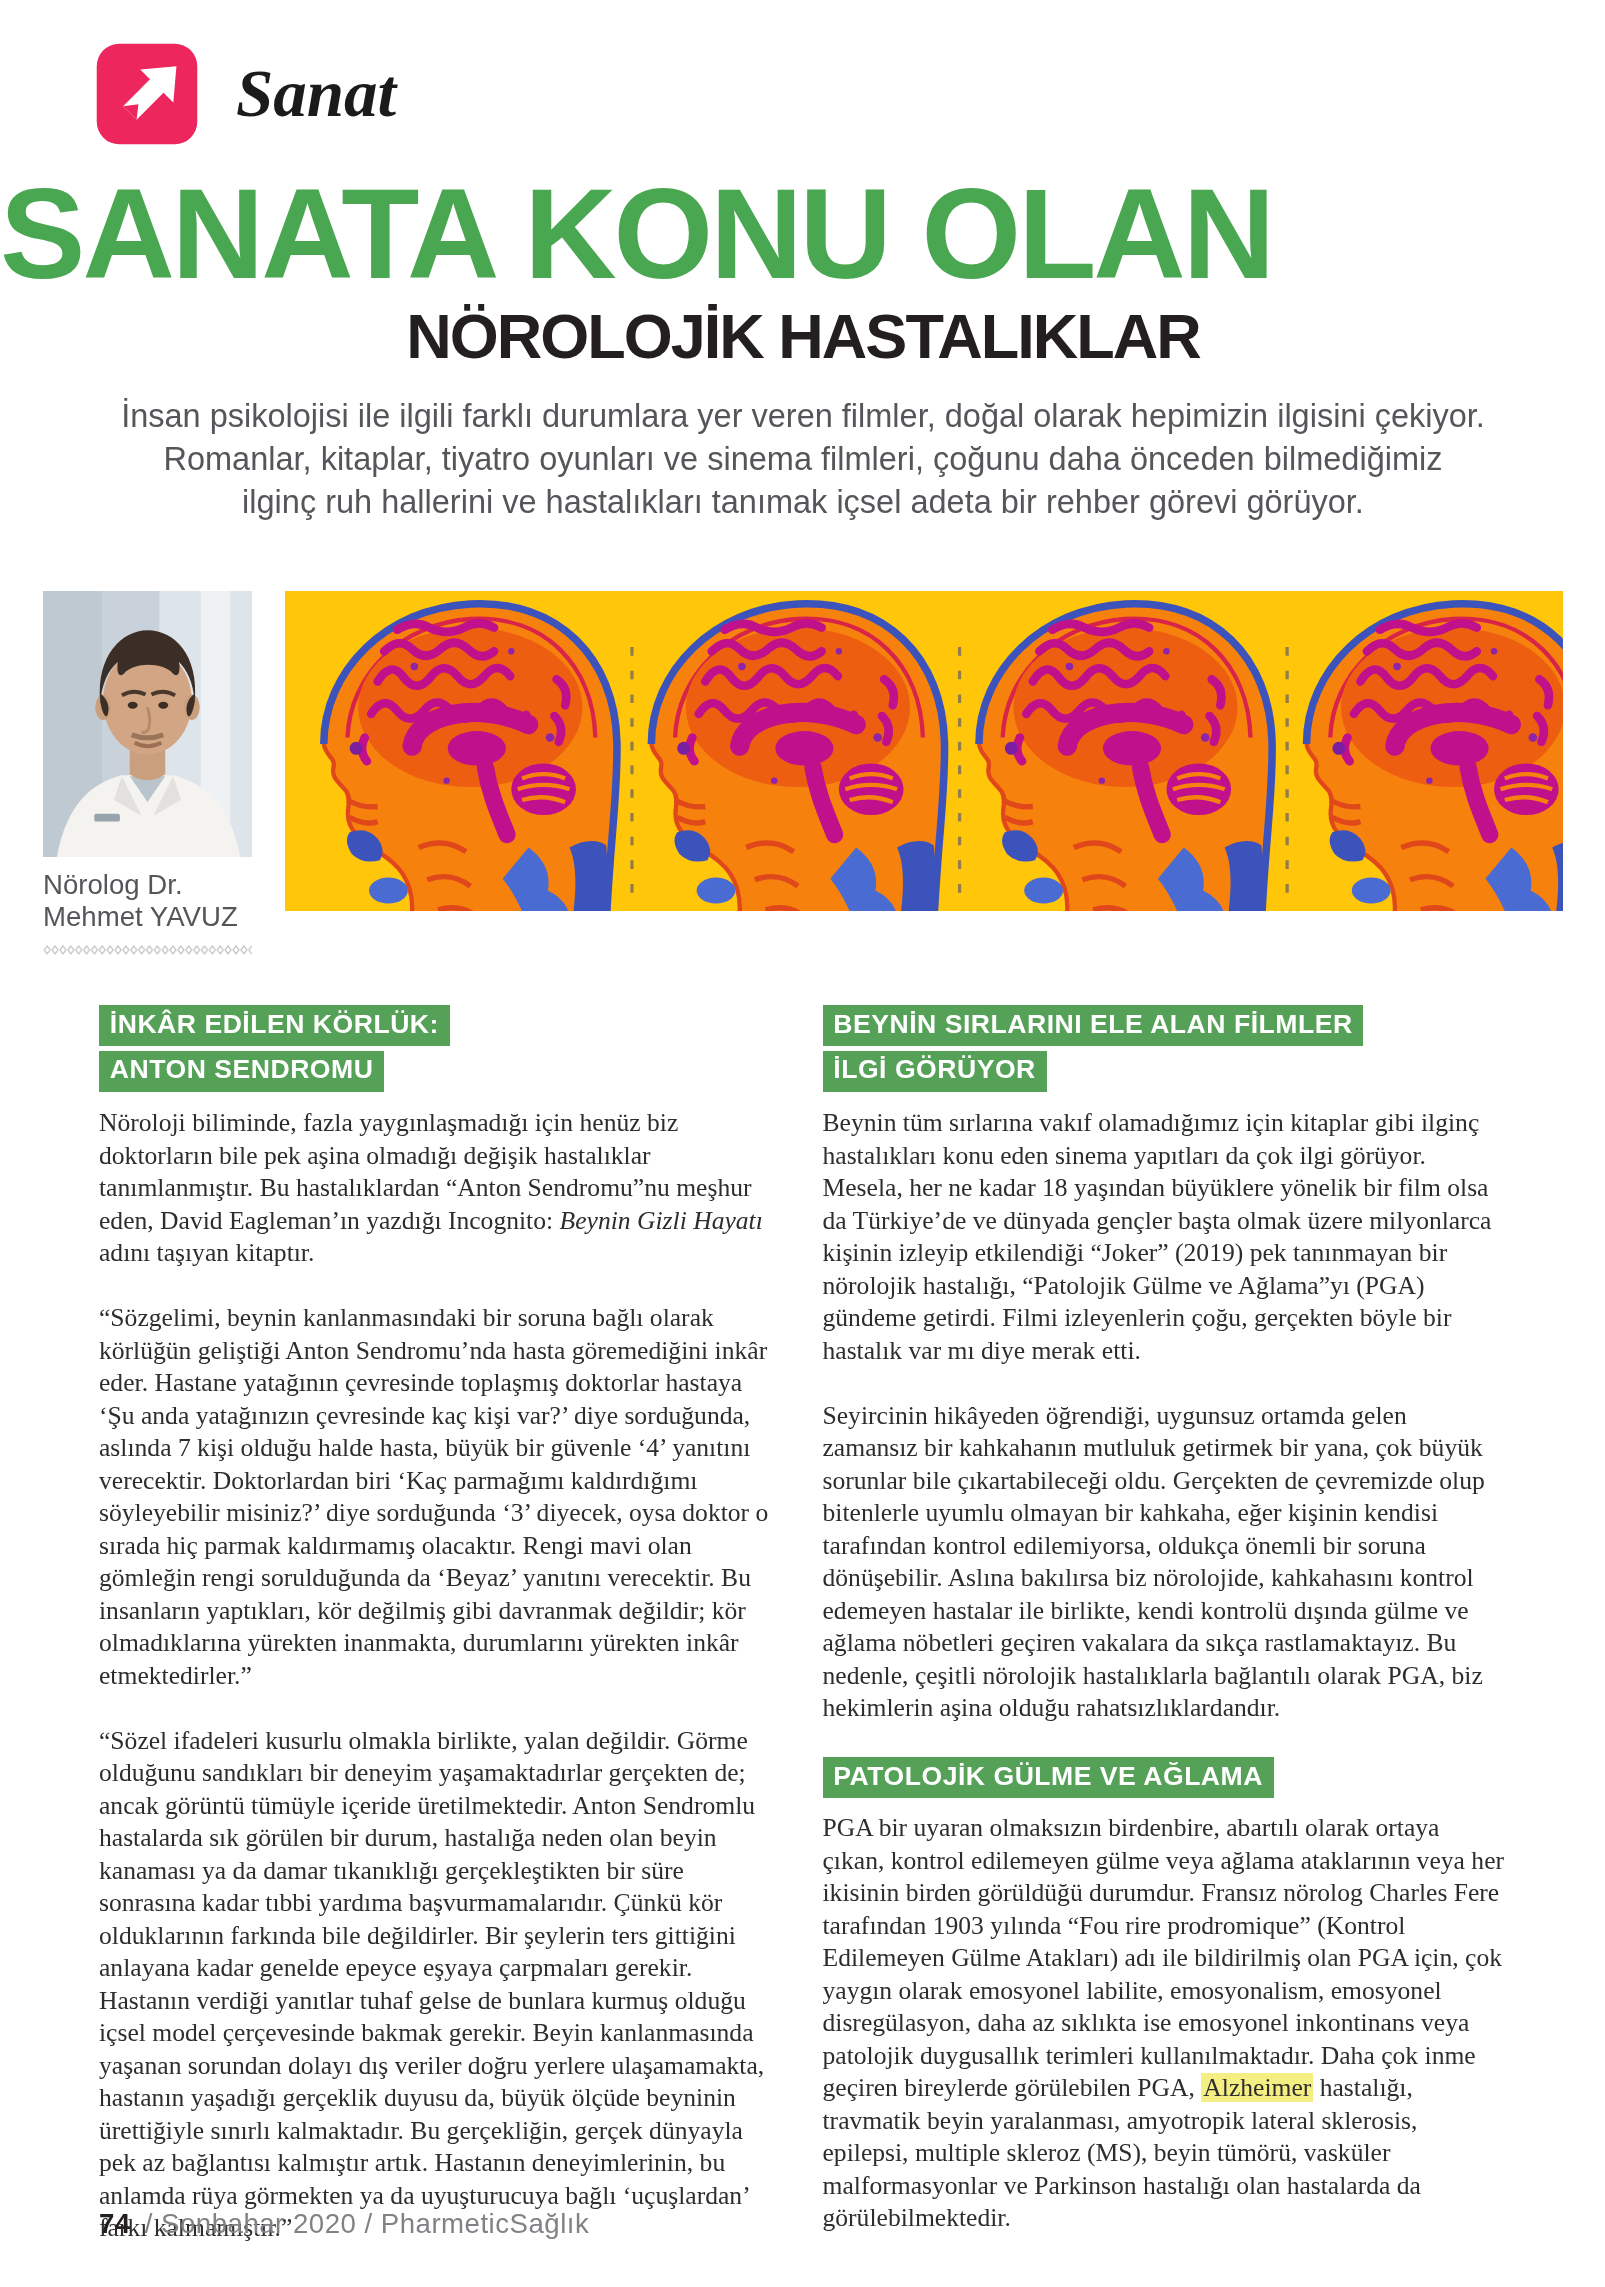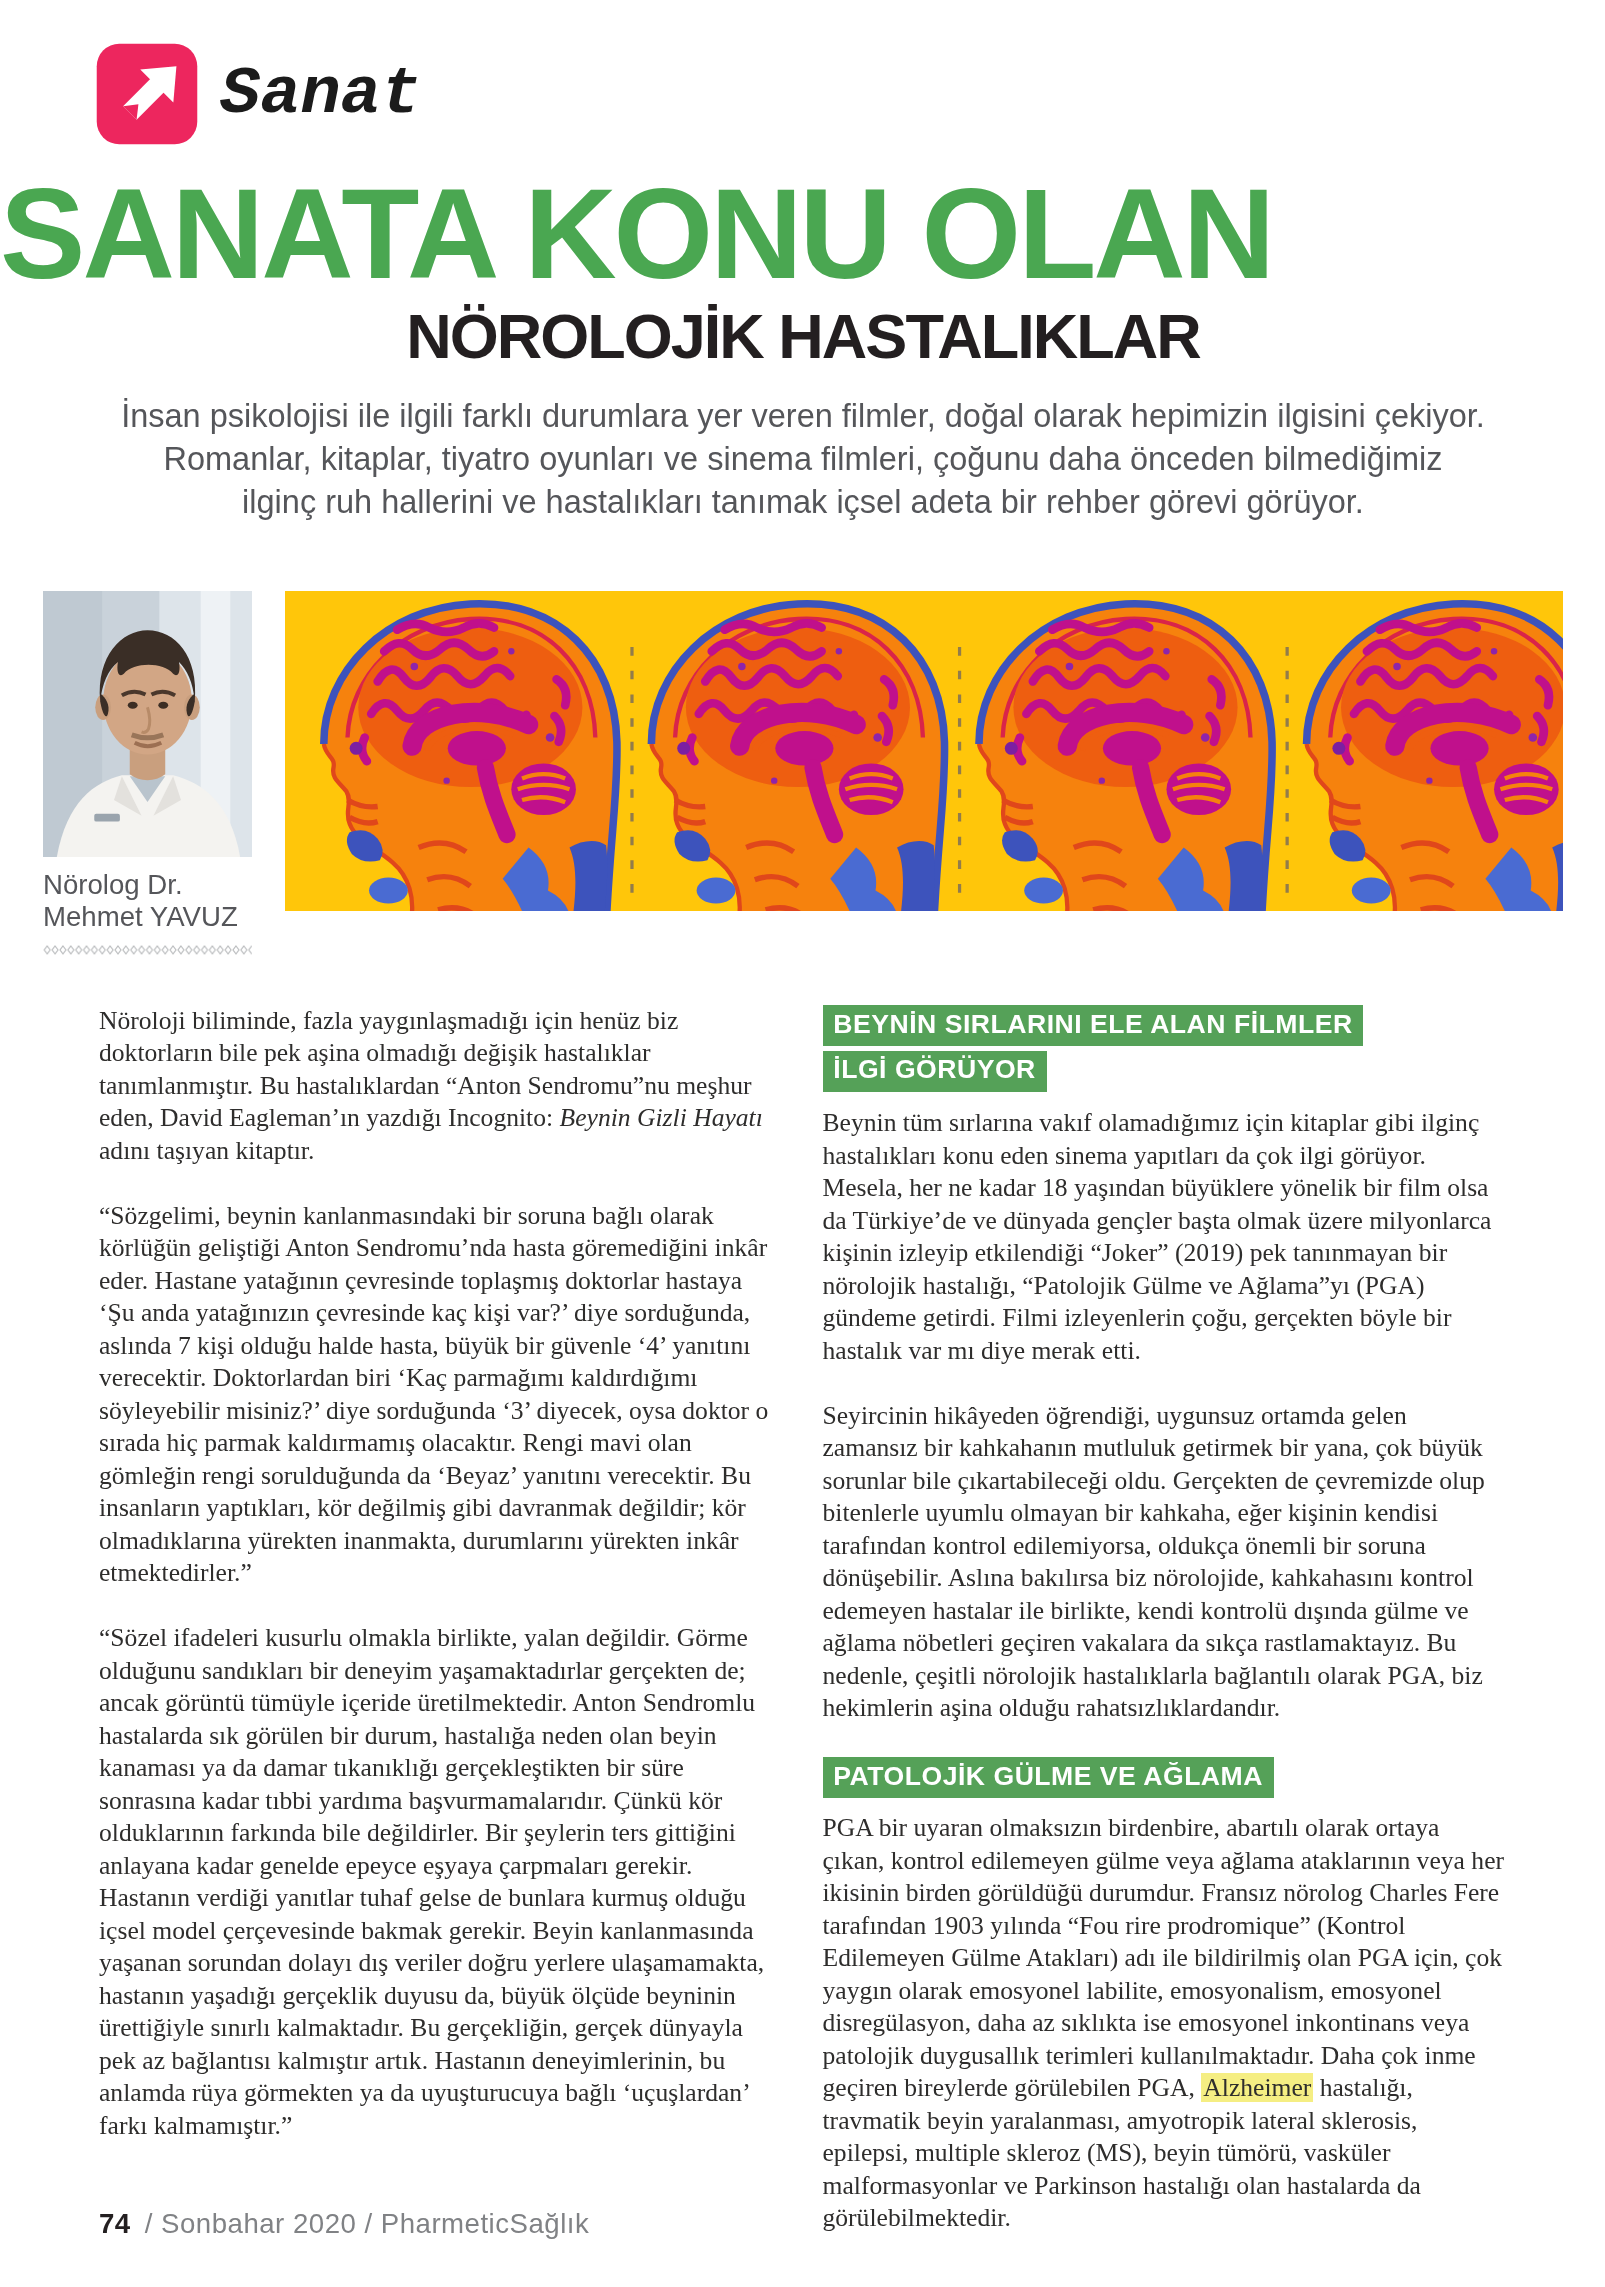--- a/index.html
+++ b/index.html
@@ -14,22 +14,22 @@
   }
   *{margin:0;padding:0;box-sizing:border-box;}
   html,body{background:#ffffff;}
   body{font-family:"Liberation Sans",sans-serif;}
   .page{position:relative;width:1606px;height:2287px;background:#fff;overflow:hidden;}
 
   
   .brand-row{display:flex;align-items:center;padding:41px 97px 0 95px;height:146px;}
   .logo{width:104px;height:104px;display:block;}
   .logo svg{display:block;width:104px;height:104px;}
-  .brand-name{font-family:Liberation Mono, monospace;font-style:italic;font-weight:700;
-    font-size:67px;color:#1b1b1b;margin-left:21px;letter-spacing:0;text-align:center;}
+  .brand-name{font-family:Liberation Serif, serif;font-style:italic;font-weight:700;
+    font-size:67px;color:#1b1b1b;margin-left:37px;letter-spacing:0;text-align:center;}
 
   
   .title{margin-top:23px;text-align:left;color:var(--brand-green);
     font-size:128px;font-weight:700;letter-spacing:-3px;line-height:1.02;white-space:nowrap;}
   .subtitle{margin-top:3.9px;text-align:center;color:#231f20;
     font-size:63px;font-weight:700;letter-spacing:-2px;line-height:1.05;white-space:nowrap;}
   .lead{margin-top:25.6px;text-align:center;color:var(--muted-gray);
     font-size:32.5px;line-height:43px;font-weight:400;}
 
   
@@ -208,20 +208,28 @@
           <line x1="626" y1="66" x2="626" y2="300"></line>
           <line x1="930" y1="66" x2="930" y2="300"></line>
         </g>
       </svg>
     </figure>
   </div>
 
   <main class="columns">
 
     <section class="col">
+      <div class="heading-group">
+        <div class="h-line">
+          <span class="h-box">İNKÂR EDİLEN KÖRLÜK:</span>
+        </div>
+        <div class="h-line">
+          <span class="h-box">ANTON SENDROMU</span>
+        </div>
+      </div>
       <p class="body-p"><span>Nöroloji biliminde, fazla yaygınlaşmadığı için henüz biz doktorların bile pek aşina olmadığı değişik hastalıklar tanımlanmıştır. Bu hastalıklardan “Anton Sendromu”nu meşhur eden, David Eagleman’ın yazdığı Incognito: </span><em class="book-title">Beynin Gizli Hayatı</em><span> adını taşıyan kitaptır.</span></p>
       <p class="body-p">“Sözgelimi, beynin kanlanmasındaki bir soruna bağlı olarak körlüğün geliştiği Anton Sendromu’nda hasta göremediğini inkâr eder. Hastane yatağının çevresinde toplaşmış doktorlar hastaya ‘Şu anda yatağınızın çevresinde kaç kişi var?’ diye sorduğunda, aslında 7 kişi olduğu halde hasta, büyük bir güvenle ‘4’ yanıtını verecektir. Doktorlardan biri ‘Kaç parmağımı kaldırdığımı söyleyebilir misiniz?’ diye sorduğunda ‘3’ diyecek, oysa doktor o sırada hiç parmak kaldırmamış olacaktır. Rengi mavi olan gömleğin rengi sorulduğunda da ‘Beyaz’ yanıtını verecektir. Bu insanların yaptıkları, kör değilmiş gibi davranmak değildir; kör olmadıklarına yürekten inanmakta, durumlarını yürekten inkâr etmektedirler.”</p>
       <p class="body-p">“Sözel ifadeleri kusurlu olmakla birlikte, yalan değildir. Görme olduğunu sandıkları bir deneyim yaşamaktadırlar gerçekten de; ancak görüntü tümüyle içeride üretilmektedir. Anton Sendromlu hastalarda sık görülen bir durum, hastalığa neden olan beyin kanaması ya da damar tıkanıklığı gerçekleştikten bir süre sonrasına kadar tıbbi yardıma başvurmamalarıdır. Çünkü kör olduklarının farkında bile değildirler. Bir şeylerin ters gittiğini anlayana kadar genelde epeyce eşyaya çarpmaları gerekir. Hastanın verdiği yanıtlar tuhaf gelse de bunlara kurmuş olduğu içsel model çerçevesinde bakmak gerekir. Beyin kanlanmasında yaşanan sorundan dolayı dış veriler doğru yerlere ulaşamamakta, hastanın yaşadığı gerçeklik duyusu da, büyük ölçüde beyninin ürettiğiyle sınırlı kalmaktadır. Bu gerçekliğin, gerçek dünyayla pek az bağlantısı kalmıştır artık. Hastanın deneyimlerinin, bu anlamda rüya görmekten ya da uyuşturucuya bağlı ‘uçuşlardan’ farkı kalmamıştır.”</p>
     </section>
 
     <section class="col">
       <div class="heading-group">
         <div class="h-line">
           <span class="h-box">BEYNİN SIRLARINI ELE ALAN FİLMLER</span>
         </div>

